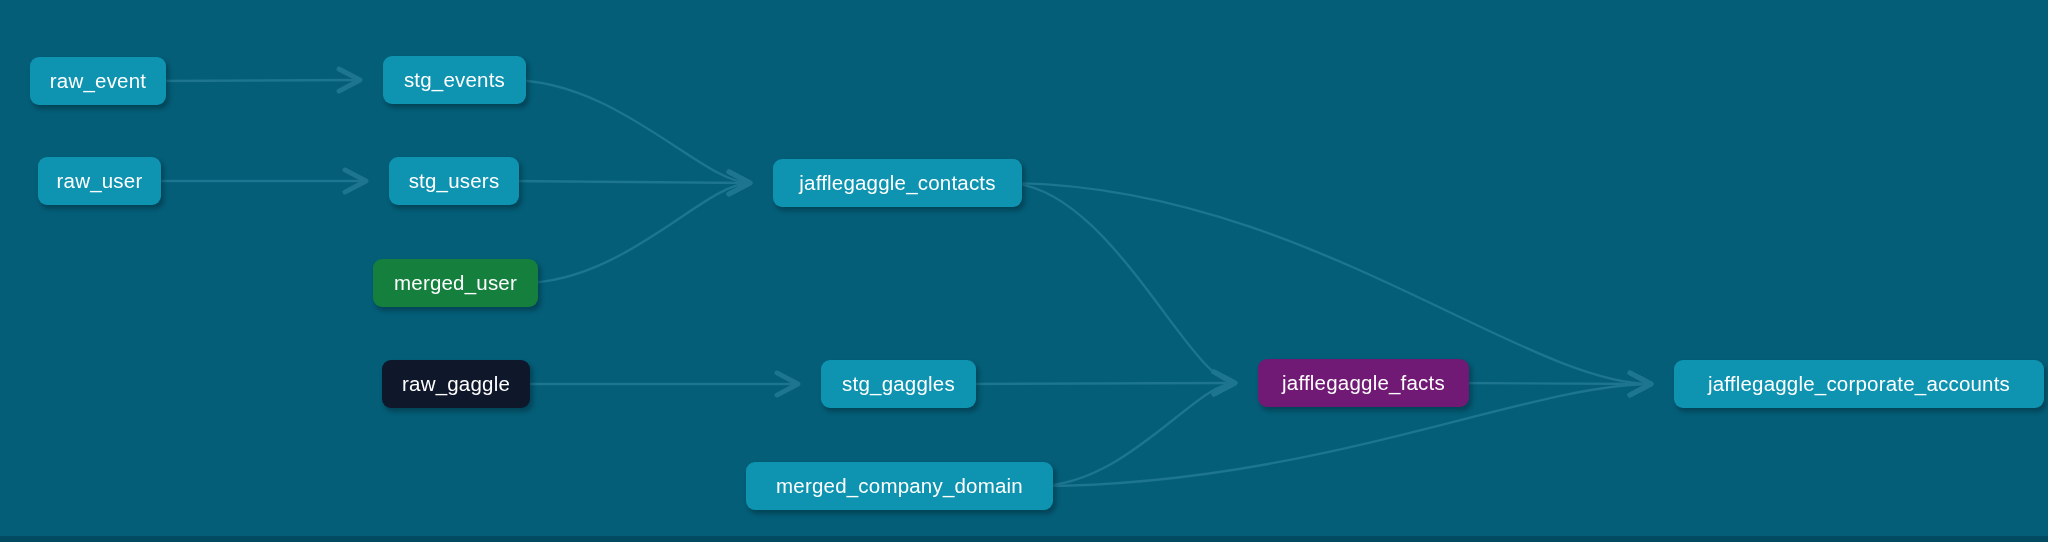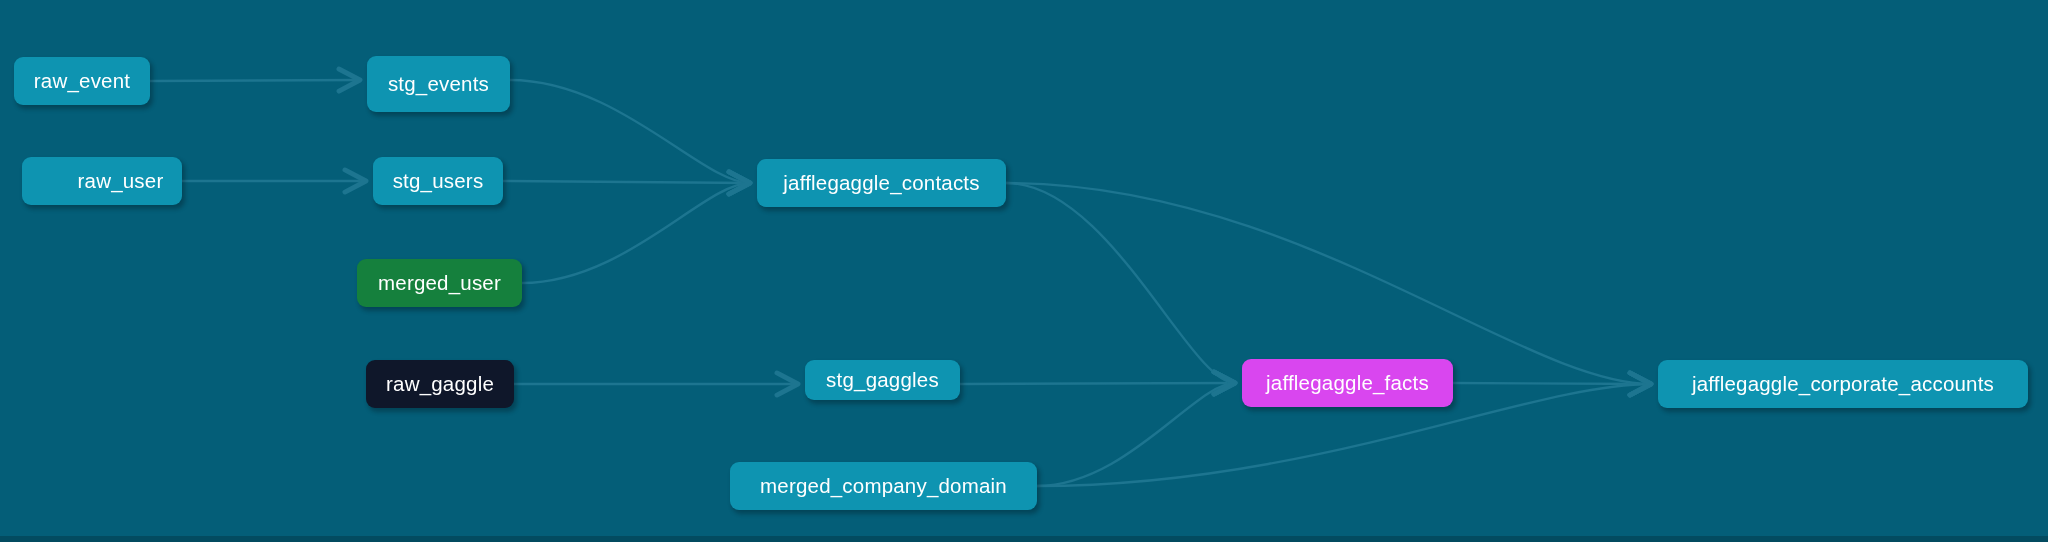--- a/index.html
+++ b/index.html
@@ -35,20 +35,21 @@
     align-items: center;
     justify-content: center;
     color: #ffffff;
     font-size: 20.5px;
     letter-spacing: 0.2px;
     border-radius: 9px;
     box-shadow: 2.5px 3.5px 4px rgba(0, 12, 20, 0.30);
     white-space: nowrap;
     cursor: pointer;
     user-select: none;
+    margin-left: 16px;
   }
   #bottom-strip {
     position: absolute;
     left: 0;
     bottom: 0;
     width: 100%;
     height: 6px;
   }
 </style>
 </head>
@@ -71,25 +72,25 @@
         <path d="M960,384 L1235,383" fill="none" stroke="#1d7590" stroke-width="2.4" marker-end="url(#arrow)"></path>
         <path d="M1006,183 C1109.05,183 1189.2,383 1235,383" fill="none" stroke="#1d7590" stroke-width="2.4" marker-end="url(#arrow)"></path>
         <path d="M1037,486 C1126.1,486 1195.4,383 1235,383" fill="none" stroke="#1d7590" stroke-width="2.4" marker-end="url(#arrow)"></path>
         <path d="M1453,383 L1651,384" fill="none" stroke="#1d7590" stroke-width="2.4" marker-end="url(#arrow)"></path>
         <path d="M1006,183 C1296.25,183 1522,384 1651,384" fill="none" stroke="#1d7590" stroke-width="2.4" marker-end="url(#arrow)"></path>
         <path d="M1037,486 C1313.3,486 1528.2,384 1651,384" fill="none" stroke="#1d7590" stroke-width="2.4" marker-end="url(#arrow)"></path>
       </g>
   </svg>
   <div id="nodes">
       <div class="node" style="left: 14px; top: 57px; width: 136px; height: 48px; background: rgb(14, 148, 177); color: rgb(255, 255, 255);">raw_event</div>
-      <div class="node" style="left: 367px; top: 56px; width: 143px; height: 56px; background: rgb(14, 148, 177); color: rgb(255, 255, 255);">stg_events</div>
-      <div class="node" style="left: 22px; top: 157px; width: 123px; height: 48px; background: rgb(14, 148, 177); color: rgb(255, 255, 255); padding-left: 37px;">raw_user</div>
+      <div class="node" style="left: 367px; top: 56px; width: 143px; height: 48px; background: rgb(14, 148, 177); color: rgb(255, 255, 255);">stg_events</div>
+      <div class="node" style="left: 22px; top: 157px; width: 123px; height: 48px; background: rgb(14, 148, 177); color: rgb(255, 255, 255);">raw_user</div>
       <div class="node" style="left: 373px; top: 157px; width: 130px; height: 48px; background: rgb(14, 148, 177); color: rgb(255, 255, 255);">stg_users</div>
       <div class="node" style="left: 757px; top: 159px; width: 249px; height: 48px; background: rgb(14, 148, 177); color: rgb(255, 255, 255);">jafflegaggle_contacts</div>
       <div class="node" style="left: 357px; top: 259px; width: 165px; height: 48px; background: #15803d; color: rgb(255, 255, 255);">merged_user</div>
       <div class="node" style="left: 366px; top: 360px; width: 148px; height: 48px; background: #0f172a; color: rgb(255, 255, 255);">raw_gaggle</div>
-      <div class="node" style="left: 805px; top: 360px; width: 155px; height: 40px; background: rgb(14, 148, 177); color: rgb(255, 255, 255);">stg_gaggles</div>
-      <div class="node" style="left: 1242px; top: 359px; width: 211px; height: 48px; background: #d946ef; color: rgb(255, 255, 255);">jafflegaggle_facts</div>
+      <div class="node" style="left: 805px; top: 360px; width: 155px; height: 48px; background: rgb(14, 148, 177); color: rgb(255, 255, 255);">stg_gaggles</div>
+      <div class="node" style="left: 1242px; top: 359px; width: 211px; height: 48px; background: #701a75; color: rgb(255, 255, 255);">jafflegaggle_facts</div>
       <div class="node" style="left: 730px; top: 462px; width: 307px; height: 48px; background: rgb(14, 148, 177); color: rgb(255, 255, 255);">merged_company_domain</div>
       <div class="node" style="left: 1658px; top: 360px; width: 370px; height: 48px; background: rgb(14, 148, 177); color: rgb(255, 255, 255);">jafflegaggle_corporate_accounts</div>
     </div>
   <div id="bottom-strip" style="background: rgba(0, 0, 0, 0.2);"></div>
 </div>
 
 </body></html>

